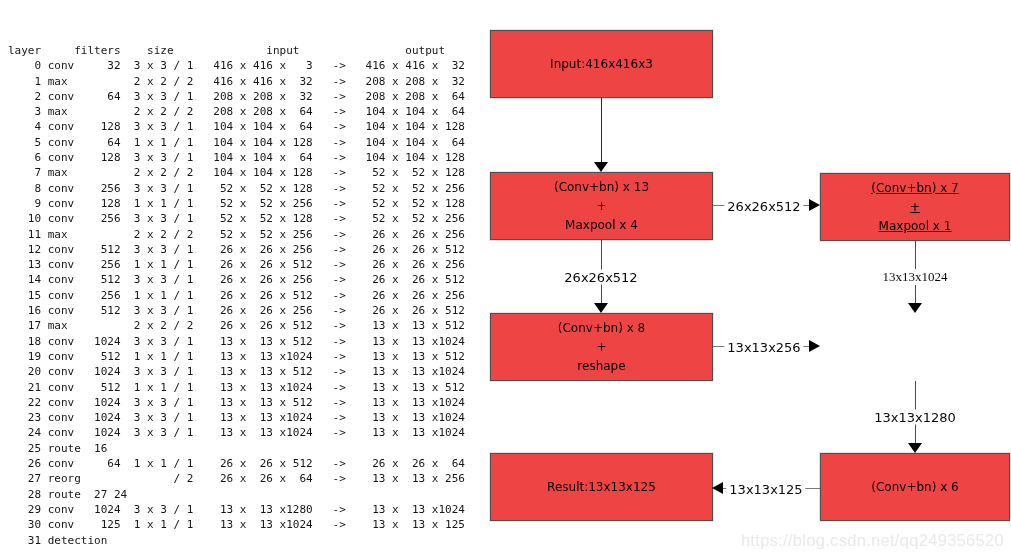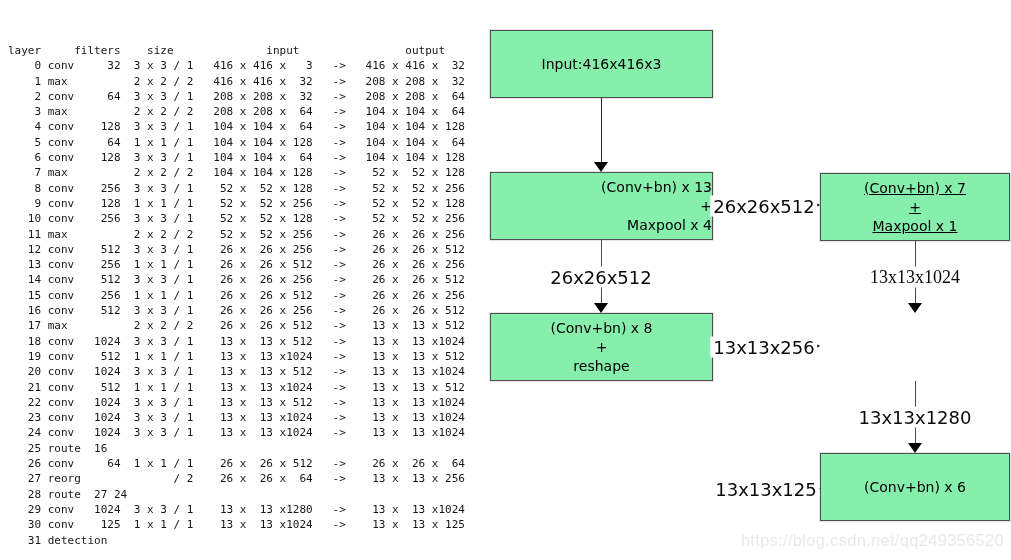--- a/index.html
+++ b/index.html
@@ -15,27 +15,27 @@
   .term{
     position:absolute;left:8px;top:43px;
     font-family:"DejaVu Sans Mono",monospace;
     font-size:11px;line-height:15.3px;
     color:#161616;
     white-space:pre;
   }
   
   .box{
     position:absolute;
-    background:#86efac;
+    background:#ef4444;
     border:1px solid #4f4f4f;
     box-shadow:0 0 0 1px rgba(0,0,0,0.10);
     display:flex;flex-direction:column;
     align-items:center;justify-content:center;
     text-align:center;
-    font-size:14px;color:#000;
+    font-size:12px;color:#000;
     line-height:19px;
     box-sizing:border-box;
   }
   .col-l{left:490px;width:223px;}
   .col-r{left:820px;width:190px;}
   .box{height:68px;}
   
   .vline{position:absolute;width:1px;background:#4a4a4a;}
   .hline{position:absolute;height:1px;background:#7a7a7a;}
   .ah-down{position:absolute;width:0;height:0;
@@ -43,60 +43,63 @@
     border-top:10px solid #000;}
   .ah-right{position:absolute;width:0;height:0;
     border-top:6px solid transparent;border-bottom:6px solid transparent;
     border-left:11px solid #000;}
   .ah-left{position:absolute;width:0;height:0;
     border-top:6px solid transparent;border-bottom:6px solid transparent;
     border-right:11px solid #000;}
   .alabel{
     position:absolute;transform:translate(-50%,-50%);
     background:#ffffff;padding:0 3px;
-    font-size:18px;color:#0a0a0a;white-space:nowrap;
+    font-size:13px;color:#0a0a0a;white-space:nowrap;
   }
   
   .watermark{
     position:absolute;top:531px;right:7px;
     font-size:16.5px;color:#e9e9e9;
     font-family:"Liberation Sans",sans-serif;
     letter-spacing:0.3px;
   }
 </style>
 </head>
 <body>
 
 <div id="canvas">
 
   <div class="term"><div>layer     filters    size              input                output</div><div>    0 conv     32  3 x 3 / 1   416 x 416 x   3   -&gt;   416 x 416 x  32</div><div>    1 max          2 x 2 / 2   416 x 416 x  32   -&gt;   208 x 208 x  32</div><div>    2 conv     64  3 x 3 / 1   208 x 208 x  32   -&gt;   208 x 208 x  64</div><div>    3 max          2 x 2 / 2   208 x 208 x  64   -&gt;   104 x 104 x  64</div><div>    4 conv    128  3 x 3 / 1   104 x 104 x  64   -&gt;   104 x 104 x 128</div><div>    5 conv     64  1 x 1 / 1   104 x 104 x 128   -&gt;   104 x 104 x  64</div><div>    6 conv    128  3 x 3 / 1   104 x 104 x  64   -&gt;   104 x 104 x 128</div><div>    7 max          2 x 2 / 2   104 x 104 x 128   -&gt;    52 x  52 x 128</div><div>    8 conv    256  3 x 3 / 1    52 x  52 x 128   -&gt;    52 x  52 x 256</div><div>    9 conv    128  1 x 1 / 1    52 x  52 x 256   -&gt;    52 x  52 x 128</div><div>   10 conv    256  3 x 3 / 1    52 x  52 x 128   -&gt;    52 x  52 x 256</div><div>   11 max          2 x 2 / 2    52 x  52 x 256   -&gt;    26 x  26 x 256</div><div>   12 conv    512  3 x 3 / 1    26 x  26 x 256   -&gt;    26 x  26 x 512</div><div>   13 conv    256  1 x 1 / 1    26 x  26 x 512   -&gt;    26 x  26 x 256</div><div>   14 conv    512  3 x 3 / 1    26 x  26 x 256   -&gt;    26 x  26 x 512</div><div>   15 conv    256  1 x 1 / 1    26 x  26 x 512   -&gt;    26 x  26 x 256</div><div>   16 conv    512  3 x 3 / 1    26 x  26 x 256   -&gt;    26 x  26 x 512</div><div>   17 max          2 x 2 / 2    26 x  26 x 512   -&gt;    13 x  13 x 512</div><div>   18 conv   1024  3 x 3 / 1    13 x  13 x 512   -&gt;    13 x  13 x1024</div><div>   19 conv    512  1 x 1 / 1    13 x  13 x1024   -&gt;    13 x  13 x 512</div><div>   20 conv   1024  3 x 3 / 1    13 x  13 x 512   -&gt;    13 x  13 x1024</div><div>   21 conv    512  1 x 1 / 1    13 x  13 x1024   -&gt;    13 x  13 x 512</div><div>   22 conv   1024  3 x 3 / 1    13 x  13 x 512   -&gt;    13 x  13 x1024</div><div>   23 conv   1024  3 x 3 / 1    13 x  13 x1024   -&gt;    13 x  13 x1024</div><div>   24 conv   1024  3 x 3 / 1    13 x  13 x1024   -&gt;    13 x  13 x1024</div><div>   25 route  16</div><div>   26 conv     64  1 x 1 / 1    26 x  26 x 512   -&gt;    26 x  26 x  64</div><div>   27 reorg              / 2    26 x  26 x  64   -&gt;    13 x  13 x 256</div><div>   28 route  27 24</div><div>   29 conv   1024  3 x 3 / 1    13 x  13 x1280   -&gt;    13 x  13 x1024</div><div>   30 conv    125  1 x 1 / 1    13 x  13 x1024   -&gt;    13 x  13 x 125</div><div>   31 detection</div></div>
 
   <div class="box col-l" style="top:30px;">
     <span>Input:416x416x3</span>
   </div>
 
-  <div class="box col-l" style="top:172px;align-items:flex-end;">
+  <div class="box col-l" style="top:172px;">
     <span>(Conv+bn) x 13</span>
     <span>+</span>
     <span>Maxpool x 4</span>
   </div>
 
   <div class="box col-r" style="top:173px;text-decoration:underline;">
     <span>(Conv+bn) x 7</span>
     <span>+</span>
     <span>Maxpool x 1</span>
   </div>
 
   <div class="box col-l" style="top:313px;">
     <span>(Conv+bn) x 8</span>
     <span>+</span>
     <span>reshape</span>
   </div>
 
 
+  <div class="box col-l" style="top:453px;">
+    <span>Result:13x13x125</span>
+  </div>
 
   <div class="box col-r" style="top:453px;">
     <span>(Conv+bn) x 6</span>
   </div>
 
   <div class="vline" style="left:601px;top:98px;height:64px;background:#2b2b2b;"></div>
   <div class="ah-down" style="left:594px;top:162px;"></div>
 
   <div class="hline" style="left:713px;top:205px;width:96px;"></div>
   <div class="ah-right" style="left:809px;top:199px;"></div>

